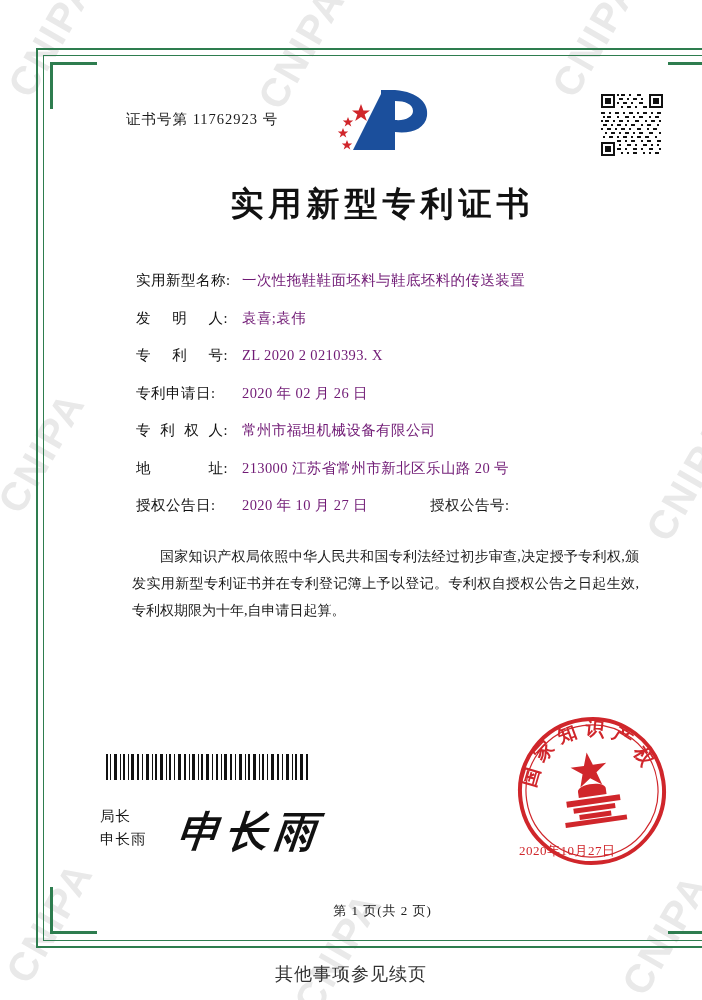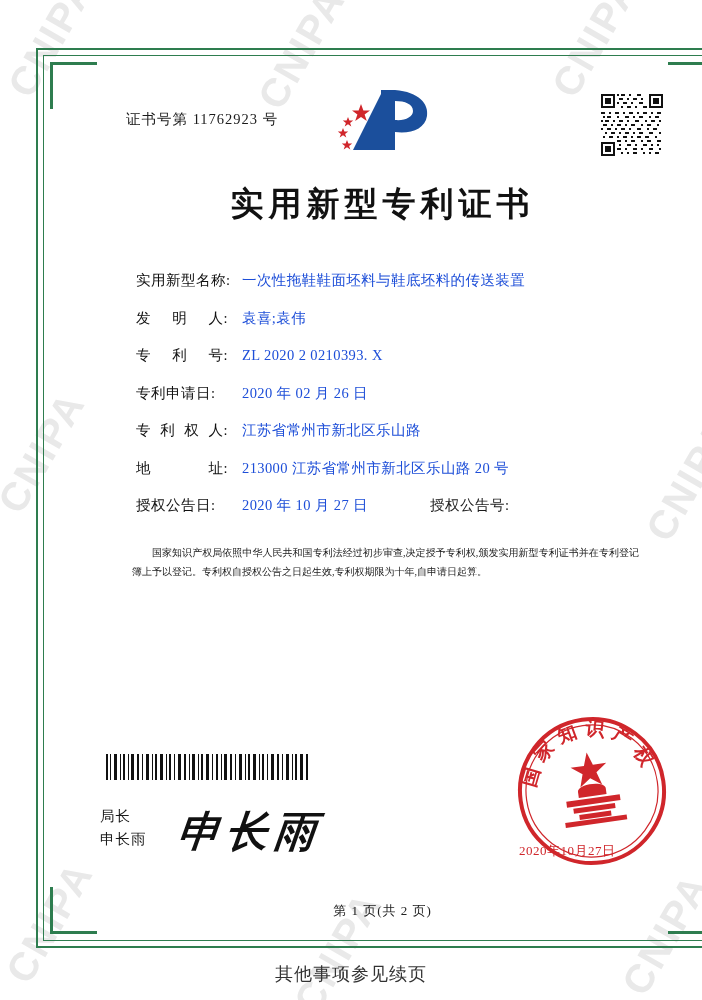--- a/index.html
+++ b/index.html
@@ -126,37 +126,37 @@
   }
   .field-label.spread {
     display: flex;
     justify-content: space-between;
     padding-right: 14px;
     box-sizing: border-box;
     width: 106px;
   }
   .field-value {
     letter-spacing: 0.4px;
-    color: #1d4ed8;
+    color: #701a75;
   }
   .field-row.dual {
     justify-content: flex-start;
   }
   .dual-second-label {
     margin-left: 62px;
     letter-spacing: 0.5px;
   }
   .dual-second-value {
     margin-left: 10px;
   }
 
   
   .paragraphs {
     margin: 30px 46px 0 52px;
-    font-size: 10px;
+    font-size: 14px;
     line-height: 1.95;
     text-align: justify;
     color: #1a1a1a;
   }
   .paragraphs p {
     margin: 0 0 4px 0;
     text-indent: 2em;
   }
 
   
@@ -424,21 +424,21 @@
         <div class="field-value">2020 年 02 月 26 日</div>
       </div>
 
       <div class="field-row">
         <div class="field-label spread">
           <span>专</span>
           <span>利</span>
           <span>权</span>
           <span>人:</span>
         </div>
-        <div class="field-value">江苏省常州市新北区乐山路</div>
+        <div class="field-value">常州市福坦机械设备有限公司</div>
       </div>
 
       <div class="field-row">
         <div class="field-label spread">
           <span>地</span>
           <span>址:</span>
         </div>
         <div class="field-value">213000 江苏省常州市新北区乐山路 20 号</div>
       </div>
 

